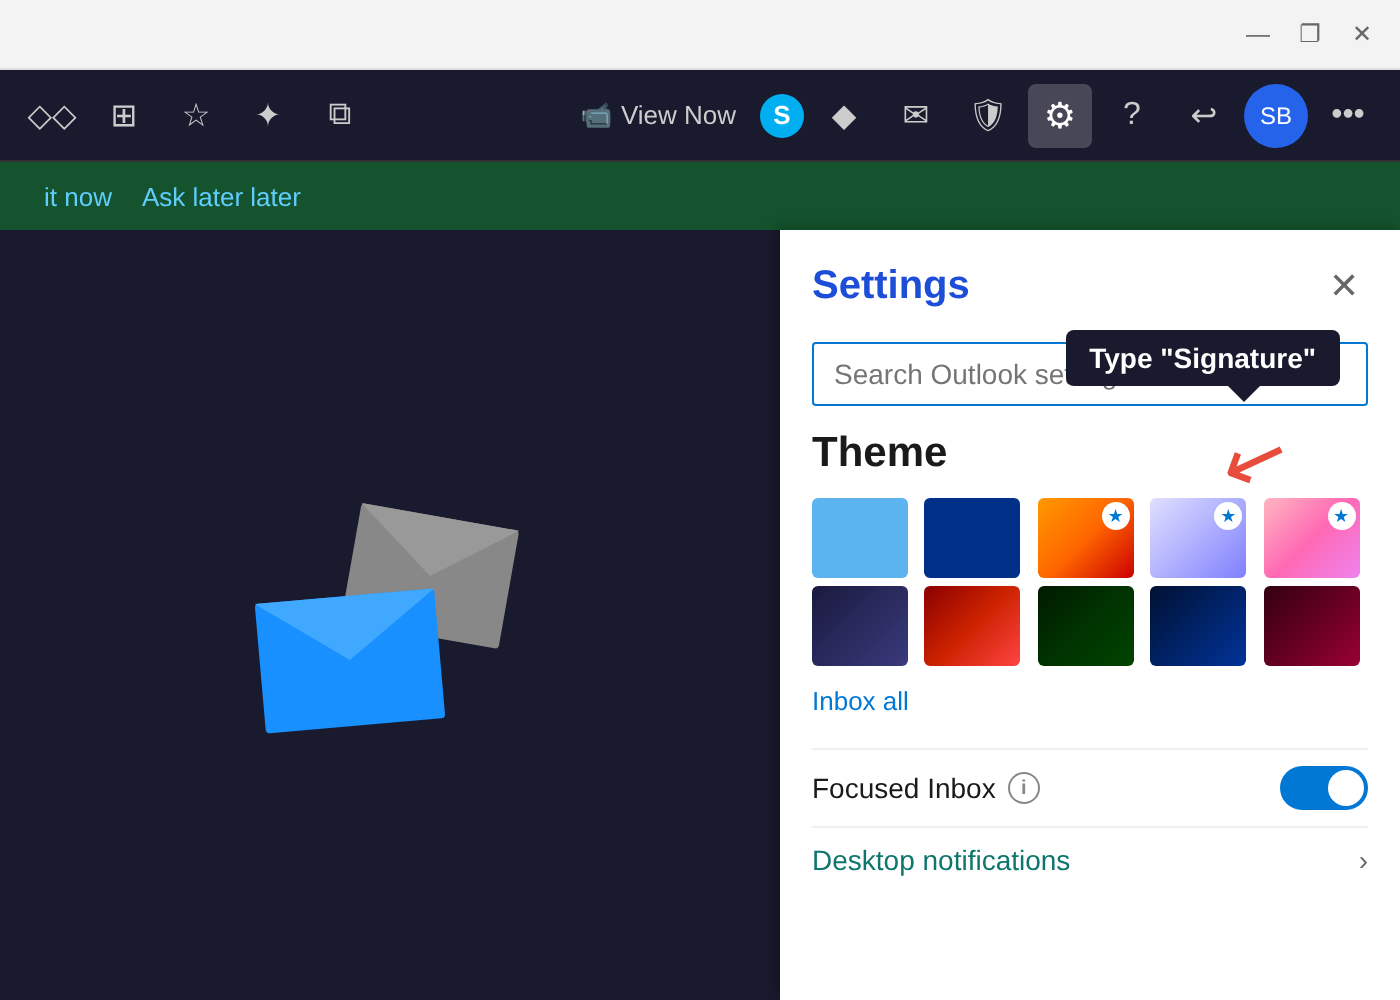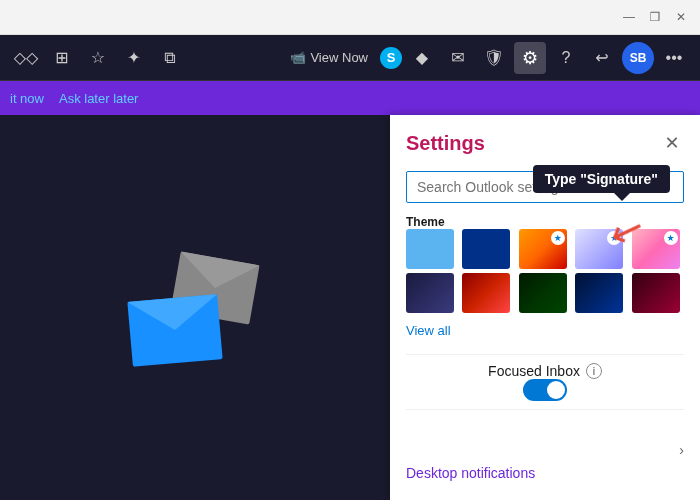--- a/index.html
+++ b/index.html
@@ -46,36 +46,36 @@
     .skype-icon {
       background: #00aff0; border-radius: 50%;
       width: 22px; height: 22px;
       display: flex; align-items: center; justify-content: center;
       color: white; font-size: 13px; font-weight: bold;
     }
     .avatar-btn {
       width: 32px; height: 32px; border-radius: 50%;
       background: #2563eb; color: white;
       display: flex; align-items: center; justify-content: center;
-      font-size: 12px; font-weight: bold; cursor: pointer;
+      font-size: 12px; font-weight: normal; cursor: pointer;
     }
     .gear-icon-active {
       width: 32px; height: 32px;
       display: flex; align-items: center; justify-content: center;
       color: white; font-size: 18px; cursor: pointer;
       background: rgba(255,255,255,0.2); border-radius: 4px;
     }
 
     
     .notification-bar {
-      background: #6d28d9;
+      background: #14532d;
       height: 35px;
       display: flex;
       align-items: center;
-      padding: 0 10px;
+      padding: 0 22px;
       gap: 15px;
       border-top: 1px solid #333;
     }
     .notif-link {
       color: #60cdff; font-size: 13px; cursor: pointer; text-decoration: none;
     }
 
     
     .main-area {
       display: flex;
@@ -145,21 +145,21 @@
     }
     .settings-header {
       display: flex;
       align-items: center;
       justify-content: space-between;
       padding: 16px 16px 8px 16px;
     }
     .settings-title {
       font-size: 20px;
       font-weight: 600;
-      color: #be185d;
+      color: #1d4ed8;
     }
     .close-btn {
       width: 24px; height: 24px;
       display: flex; align-items: center; justify-content: center;
       cursor: pointer; color: #666; font-size: 18px; border-radius: 4px;
     }
 
     
     .tooltip-bubble {
       position: absolute;
@@ -212,23 +212,24 @@
       flex: 1;
       overflow-y: auto;
       padding: 0 16px 16px 16px;
     }
     .settings-content::-webkit-scrollbar { width: 6px; }
     .settings-content::-webkit-scrollbar-track { background: #f0f0f0; }
     .settings-content::-webkit-scrollbar-thumb { background: #ccc; border-radius: 3px; }
 
     
     .section-label {
-      font-size: 12px;
+      font-size: 21px;
       font-weight: 600;
       color: #1a1a1a;
+      margin-bottom: 10px;
     }
     .theme-grid {
       display: grid;
       grid-template-columns: repeat(5, 1fr);
       gap: 4px;
       margin-bottom: 10px;
     }
     .theme-swatch {
       width: 48px; height: 40px;
       border-radius: 3px;
@@ -263,21 +264,20 @@
       display: block; margin-bottom: 16px;
     }
 
     
     .settings-row {
       display: flex;
       align-items: center;
       justify-content: space-between;
       padding: 8px 0;
       border-top: 1px solid #f0f0f0;
-      flex-direction: column;
     }
     .settings-row-label {
       display: flex; align-items: center; gap: 6px;
       font-size: 14px; color: #1a1a1a;
     }
     .info-icon {
       width: 16px; height: 16px; border-radius: 50%;
       border: 1.5px solid #888; color: #888;
       display: flex; align-items: center; justify-content: center;
       font-size: 10px; font-weight: bold; cursor: pointer;
@@ -296,21 +296,21 @@
       background: white; border-radius: 50%;
     }
     .desktop-notif-row {
       display: flex;
       align-items: center;
       justify-content: space-between;
       padding: 8px 0;
       border-top: 1px solid #f0f0f0;
     }
     .desktop-notif-label {
-      font-size: 14px; color: #6d28d9; margin-top: 47px;
+      font-size: 14px; color: #0f766e;
     }
     .chevron-right {
       color: #666; font-size: 14px;
     }
   </style>
 </head>
 <body>
 
 <div class="browser-chrome">
   <div class="browser-btn">
@@ -403,21 +403,21 @@
           <div class="star-badge">★</div>
         </div>
         <div class="theme-swatch swatch-dark1"></div>
         <div class="theme-swatch swatch-red"></div>
         <div class="theme-swatch swatch-circuit"></div>
         <div class="theme-swatch swatch-blue2"></div>
         <div class="theme-swatch swatch-pink"></div>
       </div>
 
       <a class="view-all-link">
-        <span>View all</span>
+        <span>Inbox all</span>
       </a>
 
       <div class="settings-row">
         <div class="settings-row-label">
           <span>Focused Inbox</span>
           <div class="info-icon">i</div>
         </div>
         <div class="toggle"></div>
       </div>
 

